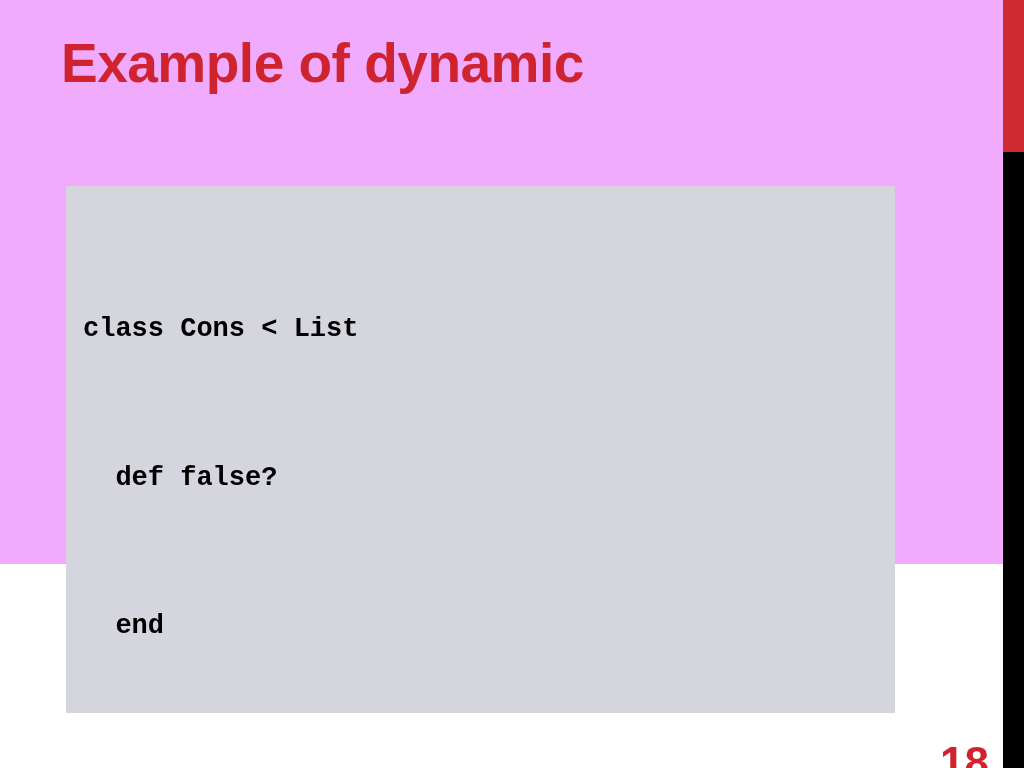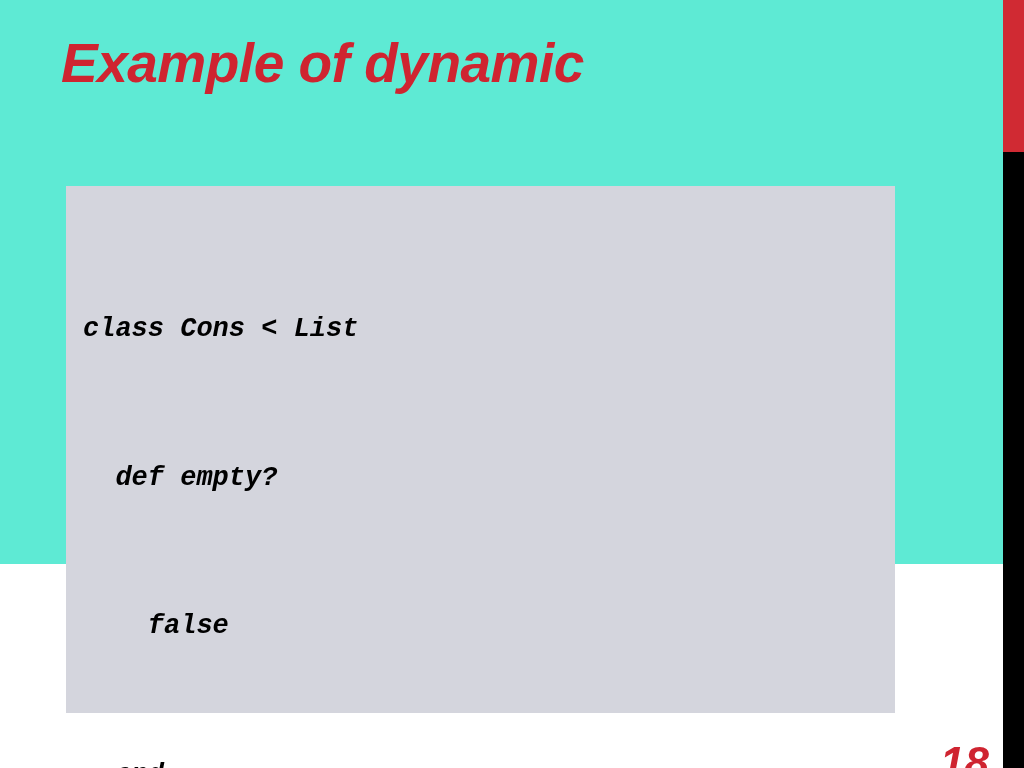--- a/index.html
+++ b/index.html
@@ -10,22 +10,21 @@
     width: 1024px;
     height: 768px;
     background: #ffffff;
     font-family: "Liberation Sans", sans-serif;
     overflow: hidden;
   }
   #slide {
     position: relative;
     width: 1024px;
     height: 564px;
-    background: #5eead4;
-    font-style: italic;
+    background: #f0abfc;
   }
 
   
   .edge-bar {
     position: absolute;
     right: 0;
     width: 21px;
   }
   .edge-bar-red {
     top: 0;
@@ -105,22 +104,21 @@
   <div class="edge-bar edge-bar-red"></div>
   <div class="edge-bar edge-bar-black"></div>
 
   <div id="title">
     <span class="tline">Example of dynamic</span>
   </div>
 
   <div id="code-panel">
     <div id="code-block">
       <span class="cline">class Cons &lt; List</span>
-      <span class="cline">  def empty?</span>
-      <span class="cline">    false</span>
+      <span class="cline">  def false?</span>
       <span class="cline">  end</span>
       
       
       
       
       
       
     </div>
   </div>
 

